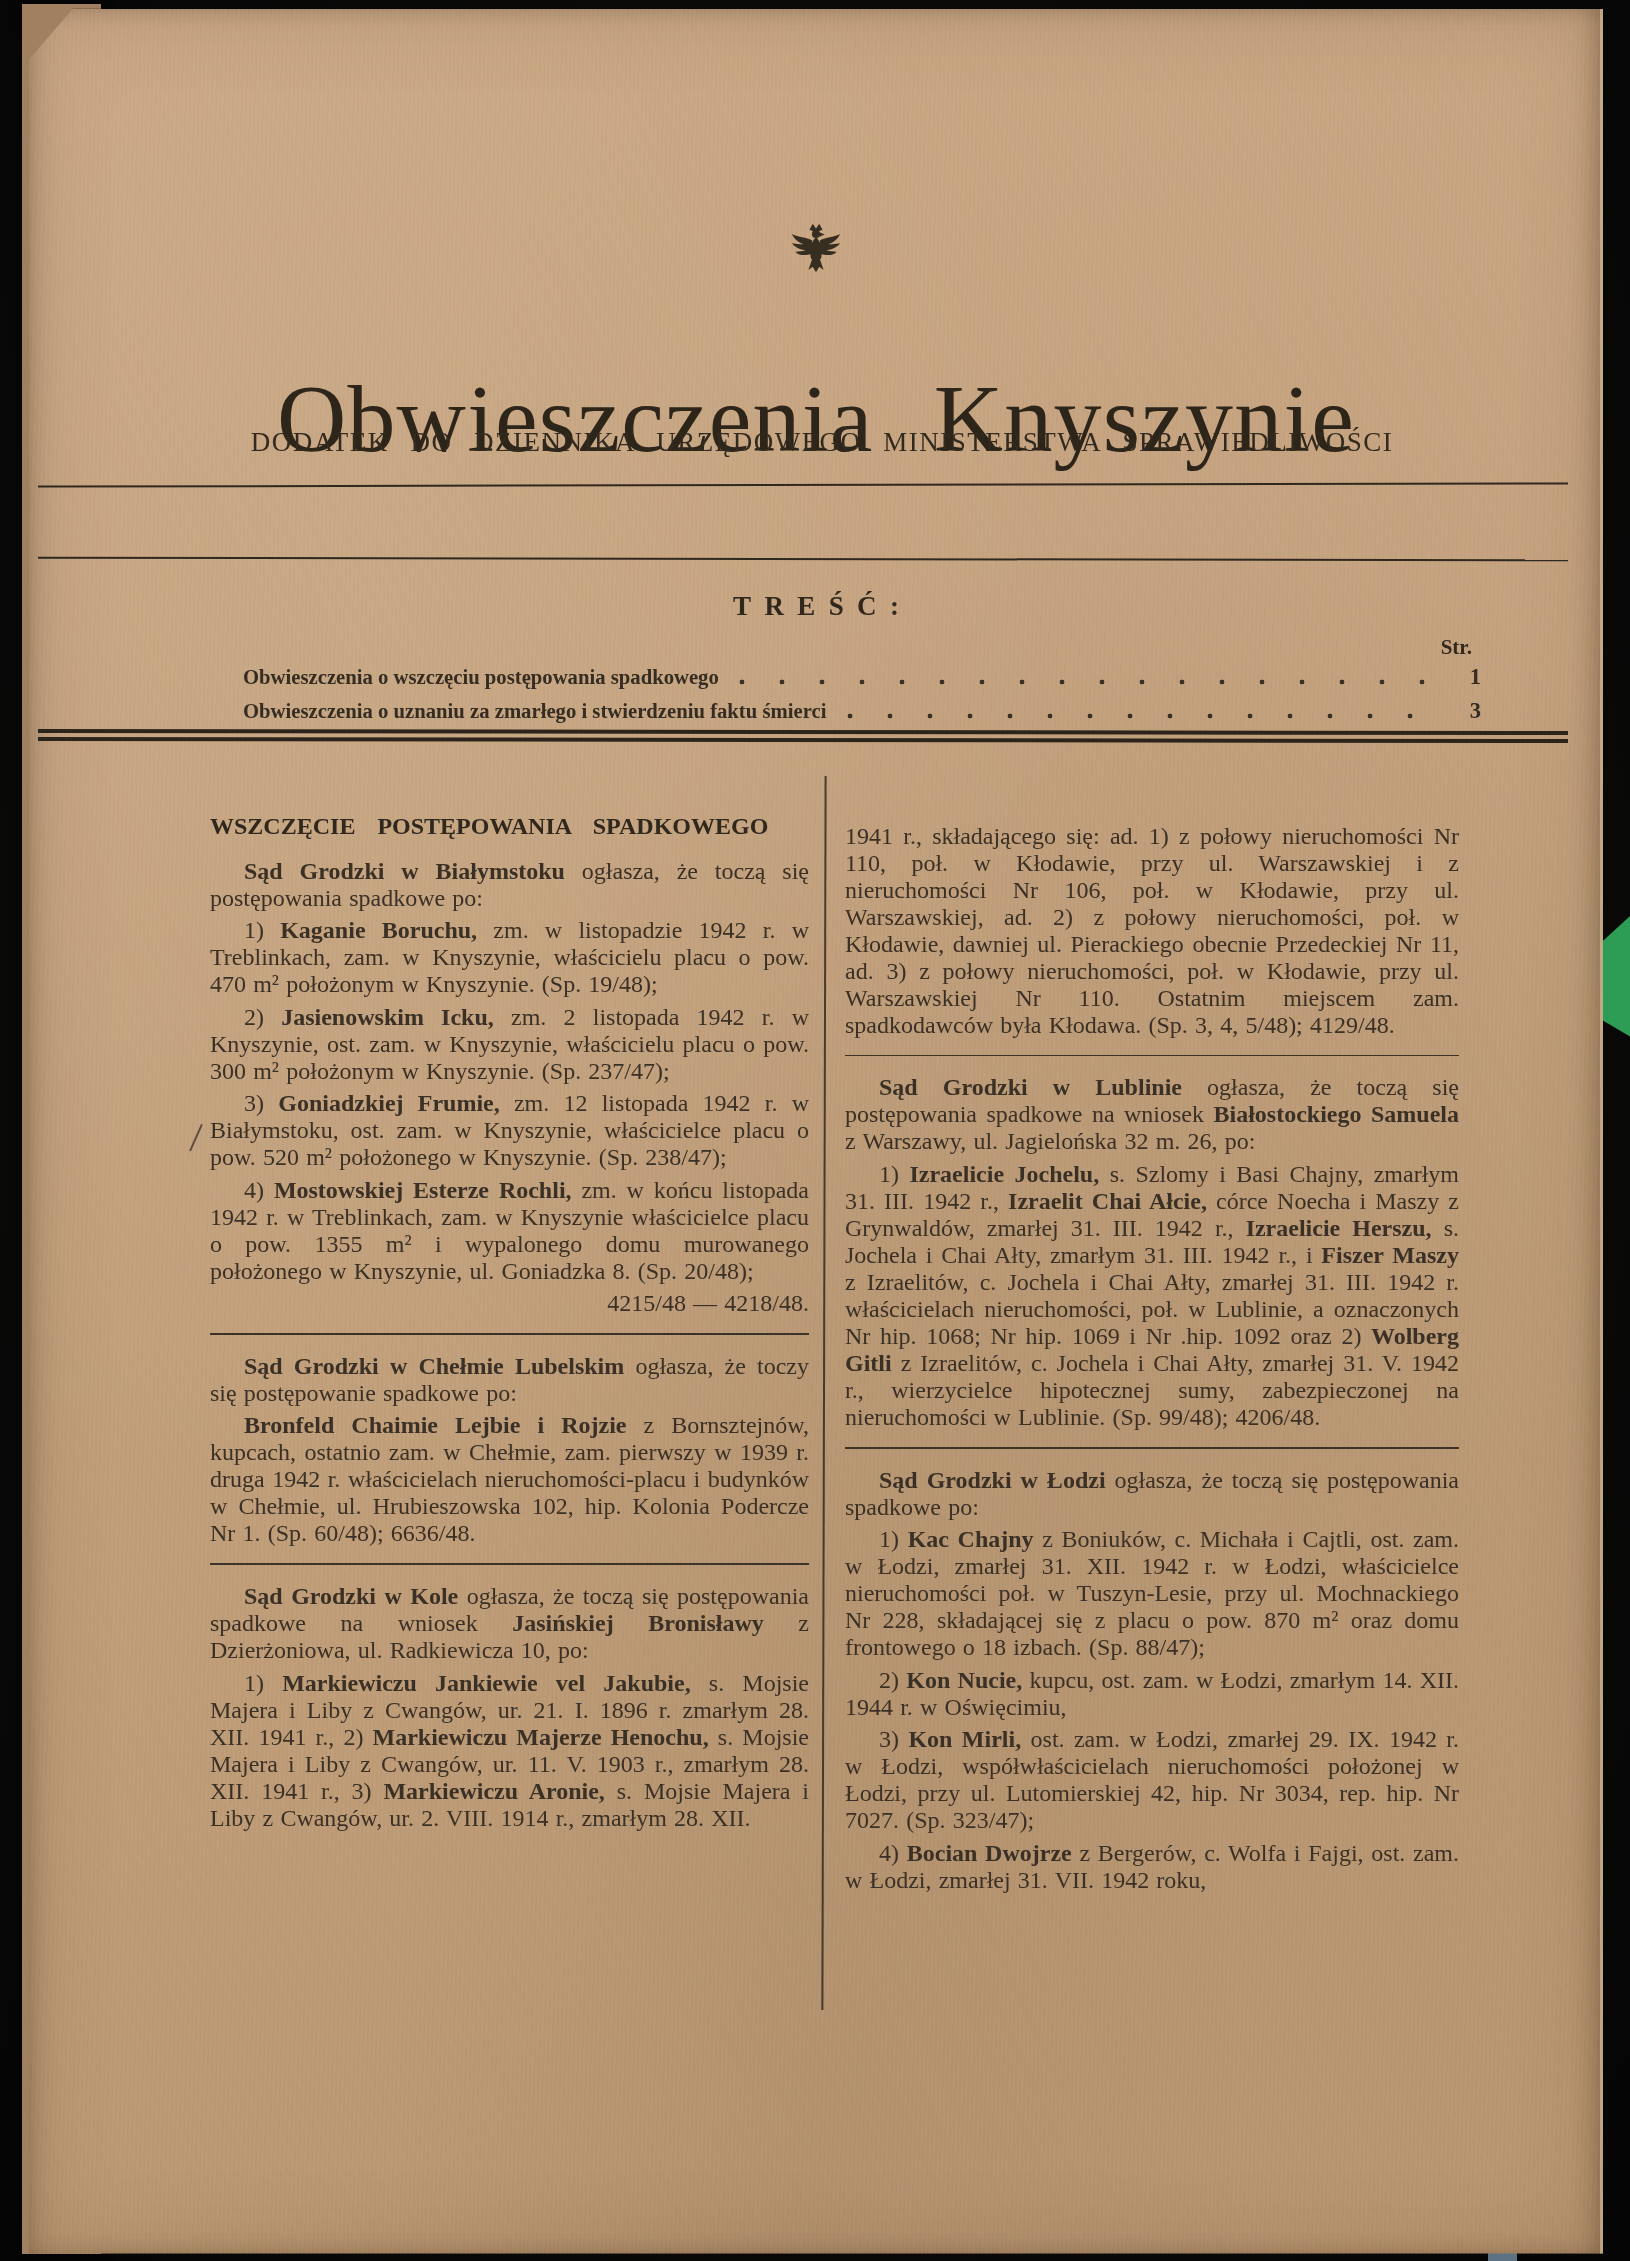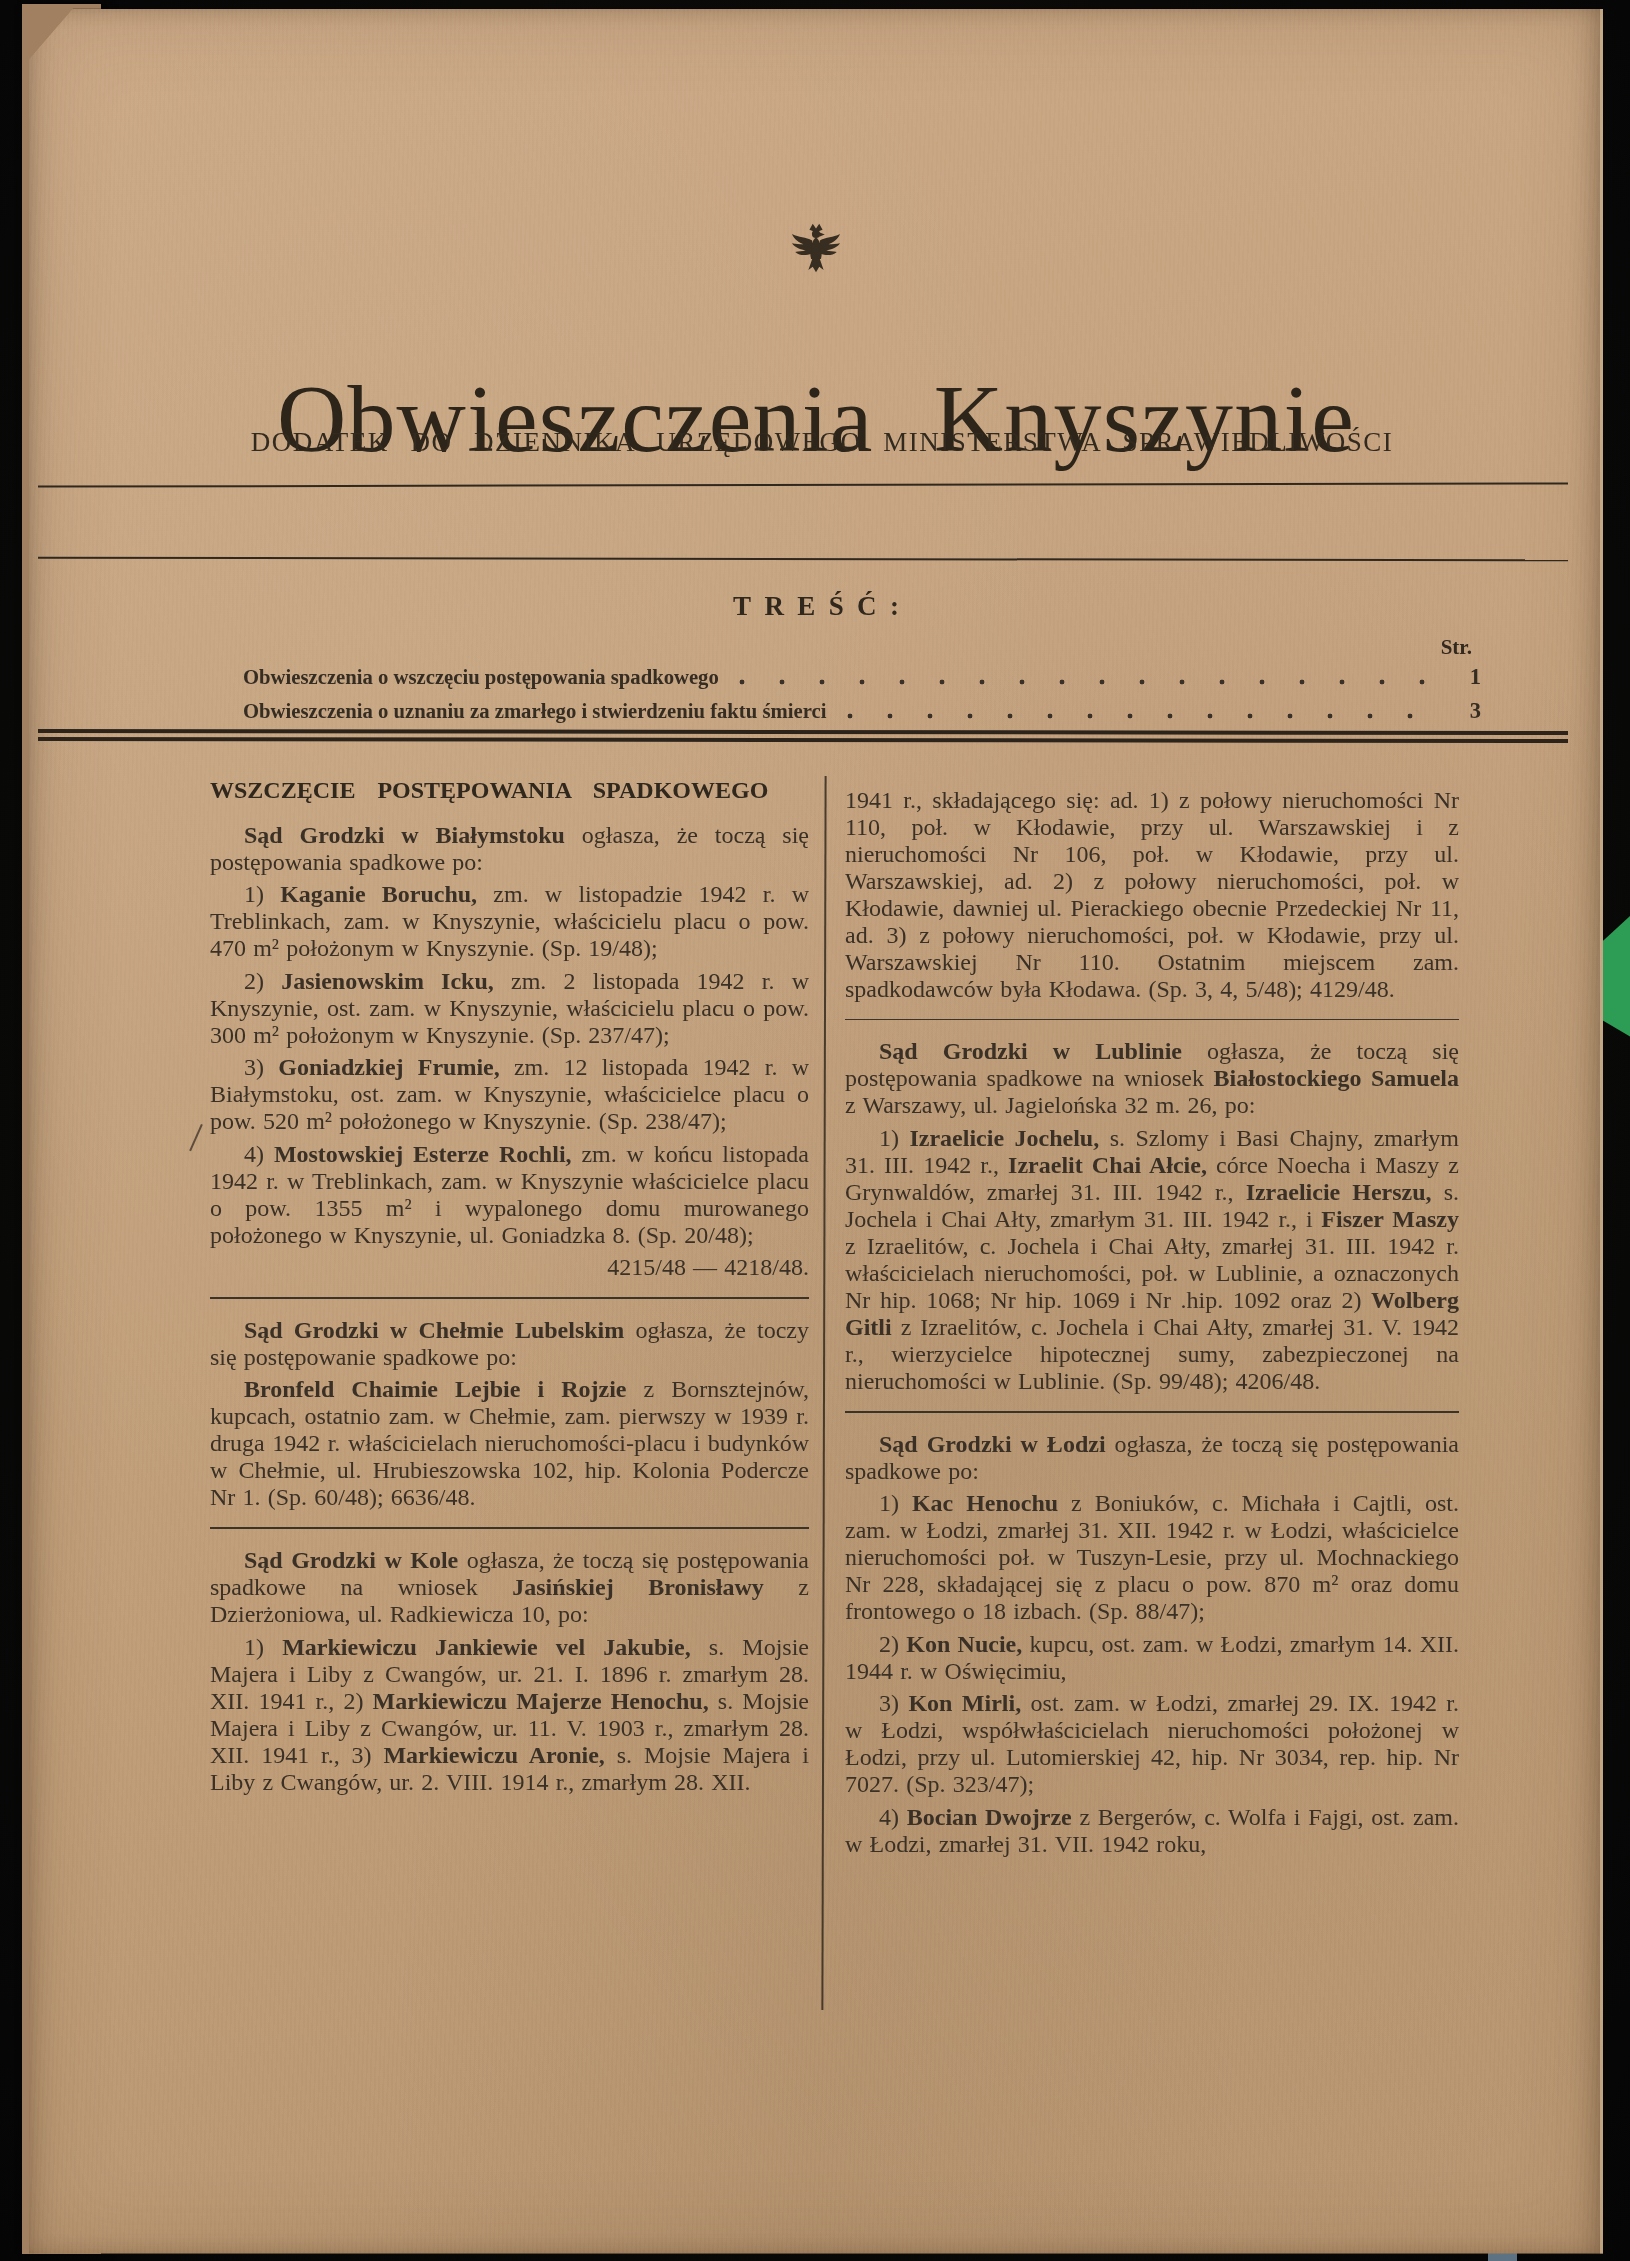--- a/index.html
+++ b/index.html
@@ -50,21 +50,21 @@
   .toc-row.r1{top:689px;justify-content:center;}
   .toc-row .leader{flex:1;align-self:stretch;margin:0 12px 0 20.7px;
          background-image:radial-gradient(circle at 3px 60%, #3a3025 2.1px, transparent 2.7px);
          background-size:40px 100%;background-repeat:repeat-x;}
   .toc-row .pg{width:28px;text-align:right;font-size:22.5px;}
   .double-rule{position:absolute;left:9px;top:721px;width:1530px;transform:rotate(.08deg);}
   .double-rule i{display:block;height:3.6px;background:#2c241b;margin-bottom:4.9px;}
   
   .col-divider{position:absolute;left:794px;top:767px;width:1.8px;height:1234px;
          background:rgba(52,42,30,.85);transform:rotate(.15deg);}
-  .col{position:absolute;top:767px;font-size:24px;line-height:27px;text-align:justify;
+  .col{position:absolute;top:803px;font-size:24px;line-height:27px;text-align:justify;
          color:#3a3025;word-spacing:1.2px;}
   #col-left{left:181px;width:599px;}
   #col-right{left:816px;width:614px;}
   .section-heading{font-size:24px;line-height:28px;font-weight:700;color:#30271d;
          word-spacing:16px;margin:0 0 18px 0;text-align:left;}
   .para{margin:0 0 5.5px 0;text-indent:34px;}
   .para.noindent{text-indent:0;margin-top:11px;}
   .para .b{font-weight:700;}
   .ref{text-align:right;margin:0 0 6px 0;}
   .sep{height:1.8px;background:#3b3228;margin:16px 0 18px 0;}
@@ -136,21 +136,21 @@
         <p class="para"><span>1) </span><span class="b">Markiewiczu Jankiewie vel Jakubie,</span><span> s. Mojsie Majera i Liby z Cwangów, ur. 21. I. 1896 r. zmarłym 28. XII. 1941 r., 2) </span><span class="b">Markiewiczu Majerze Henochu,</span><span> s. Mojsie Majera i Liby z Cwangów, ur. 11. V. 1903 r., zmarłym 28. XII. 1941 r., 3) </span><span class="b">Markiewiczu Aronie,</span><span> s. Mojsie Majera i Liby z Cwangów, ur. 2. VIII. 1914 r., zmarłym 28. XII.</span></p>
       </div>
 
     <div class="col" id="col-right">
         <p class="para noindent"><span>1941 r., składającego się: ad. 1) z połowy nieruchomości Nr 110, poł. w Kłodawie, przy ul. Warszawskiej i z nieruchomości Nr 106, poł. w Kłodawie, przy ul. Warszawskiej, ad. 2) z połowy nieruchomości, poł. w Kłodawie, dawniej ul. Pierackiego obecnie Przedeckiej Nr 11, ad. 3) z połowy nieruchomości, poł. w Kłodawie, przy ul. Warszawskiej Nr 110. Ostatnim miejscem zam. spadkodawców była Kłodawa. (Sp. 3, 4, 5/48); 4129/48.</span></p>
         <div class="sep"></div>
         <p class="para"><span class="b">Sąd Grodzki w Lublinie</span><span> ogłasza, że toczą się postępowania spadkowe na wniosek </span><span class="b">Białostockiego Samuela</span><span> z Warszawy, ul. Jagielońska 32 m. 26, po:</span></p>
         <p class="para"><span>1) </span><span class="b">Izraelicie Jochelu,</span><span> s. Szlomy i Basi Chajny, zmarłym 31. III. 1942 r., </span><span class="b">Izraelit Chai Ałcie,</span><span> córce Noecha i Maszy z Grynwaldów, zmarłej 31. III. 1942 r., </span><span class="b">Izraelicie Herszu,</span><span> s. Jochela i Chai Ałty, zmarłym 31. III. 1942 r., i </span><span class="b">Fiszer Maszy</span><span> z Izraelitów, c. Jochela i Chai Ałty, zmarłej 31. III. 1942 r. właścicielach nieruchomości, poł. w Lublinie, a oznaczonych Nr hip. 1068; Nr hip. 1069 i Nr .hip. 1092 oraz 2) </span><span class="b">Wolberg Gitli</span><span> z Izraelitów, c. Jochela i Chai Ałty, zmarłej 31. V. 1942 r., wierzycielce hipotecznej sumy, zabezpieczonej na nieruchomości w Lublinie. (Sp. 99/48); 4206/48.</span></p>
         <div class="sep"></div>
         <p class="para"><span class="b">Sąd Grodzki w Łodzi</span><span> ogłasza, że toczą się postępowania spadkowe po:</span></p>
-        <p class="para"><span>1) </span><span class="b">Kac Henochu</span><span> z Boniuków, c. Michała i Cajtli, ost. zam. w Łodzi, zmarłej 31. XII. 1942 r. w Łodzi, właścicielce nieruchomości poł. w Tuszyn-Lesie, przy ul. Mochnackiego Nr 228, składającej się z placu o pow. 870 m² oraz domu frontowego o 18 izbach. (Sp. 88/47);</span></p>
+        <p class="para"><span>1) </span><span class="b">Kac Chajny</span><span> z Boniuków, c. Michała i Cajtli, ost. zam. w Łodzi, zmarłej 31. XII. 1942 r. w Łodzi, właścicielce nieruchomości poł. w Tuszyn-Lesie, przy ul. Mochnackiego Nr 228, składającej się z placu o pow. 870 m² oraz domu frontowego o 18 izbach. (Sp. 88/47);</span></p>
         <p class="para"><span>2) </span><span class="b">Kon Nucie,</span><span> kupcu, ost. zam. w Łodzi, zmarłym 14. XII. 1944 r. w Oświęcimiu,</span></p>
         <p class="para"><span>3) </span><span class="b">Kon Mirli,</span><span> ost. zam. w Łodzi, zmarłej 29. IX. 1942 r. w Łodzi, współwłaścicielach nieruchomości położonej w Łodzi, przy ul. Lutomierskiej 42, hip. Nr 3034, rep. hip. Nr 7027. (Sp. 323/47);</span></p>
         <p class="para"><span>4) </span><span class="b">Bocian Dwojrze</span><span> z Bergerów, c. Wolfa i Fajgi, ost. zam. w Łodzi, zmarłej 31. VII. 1942 roku,</span></p>
       </div>
 
     <div class="stray-mark"></div>
   </div>
 </div>
 
 

